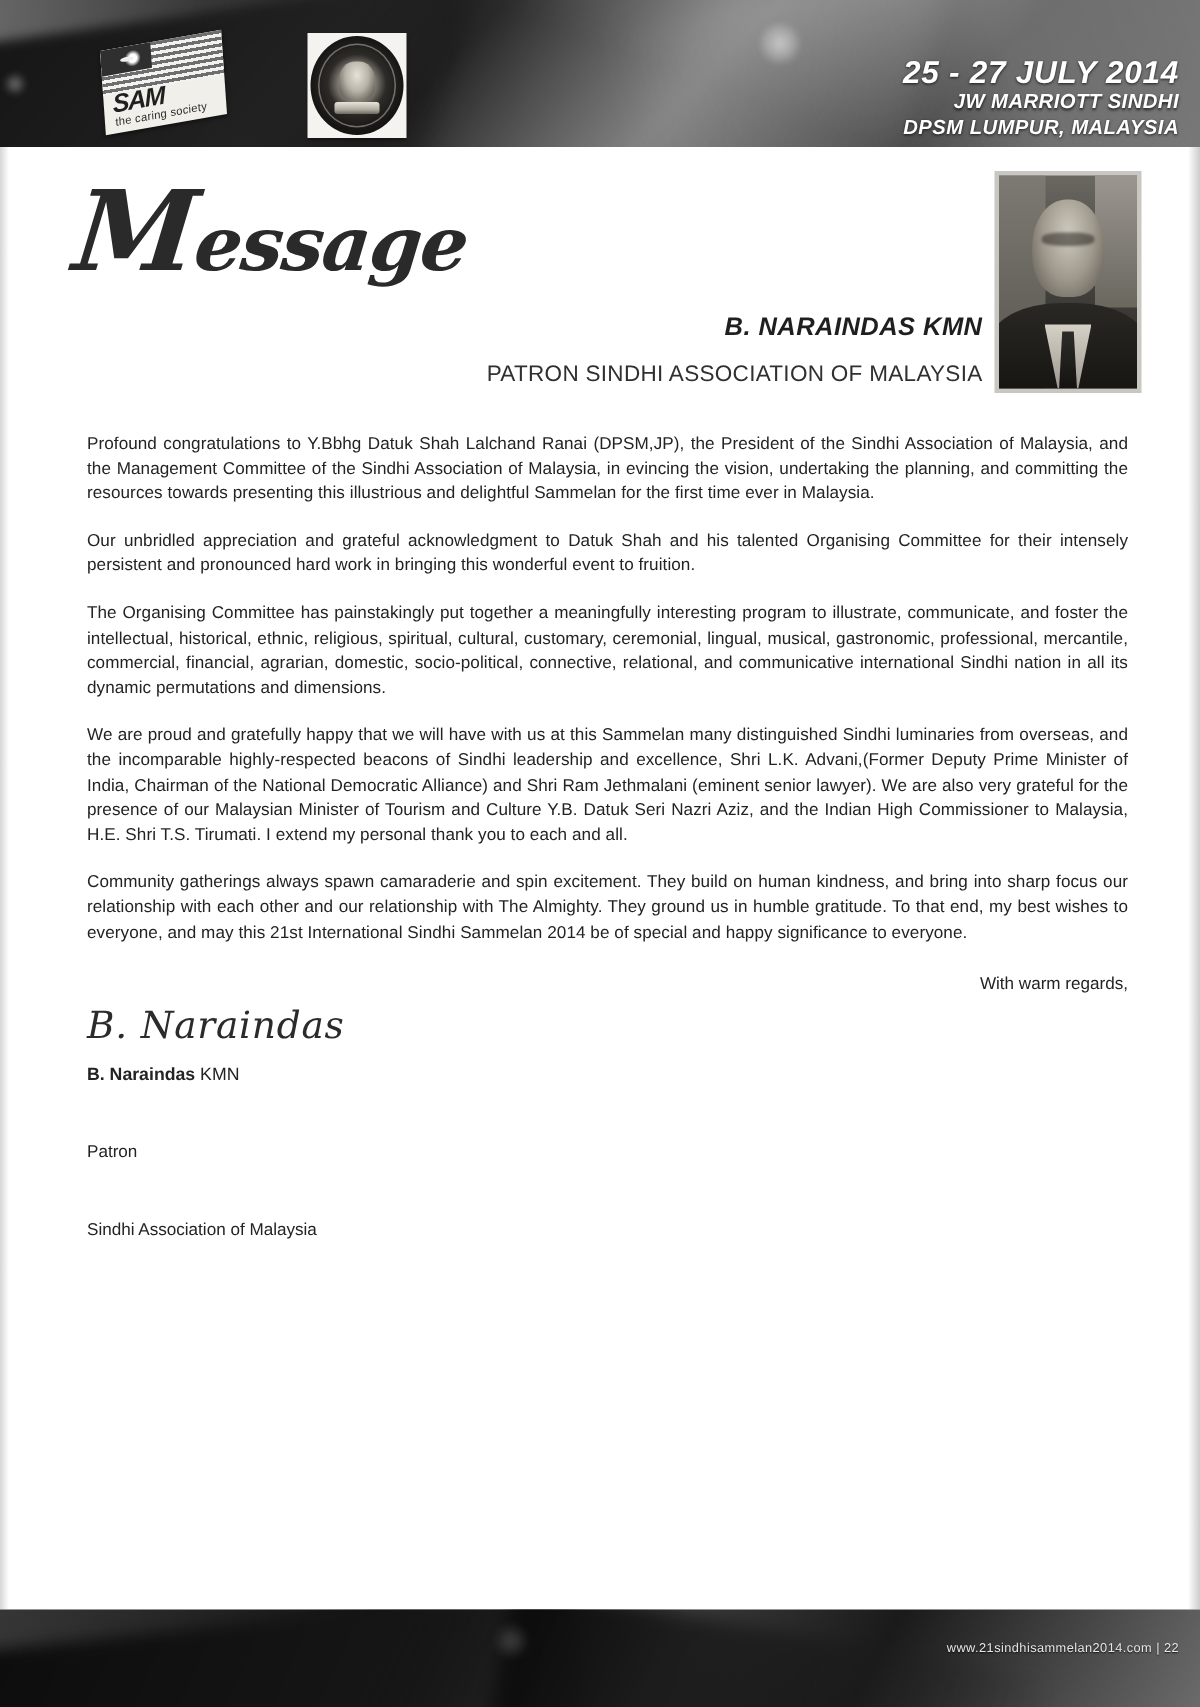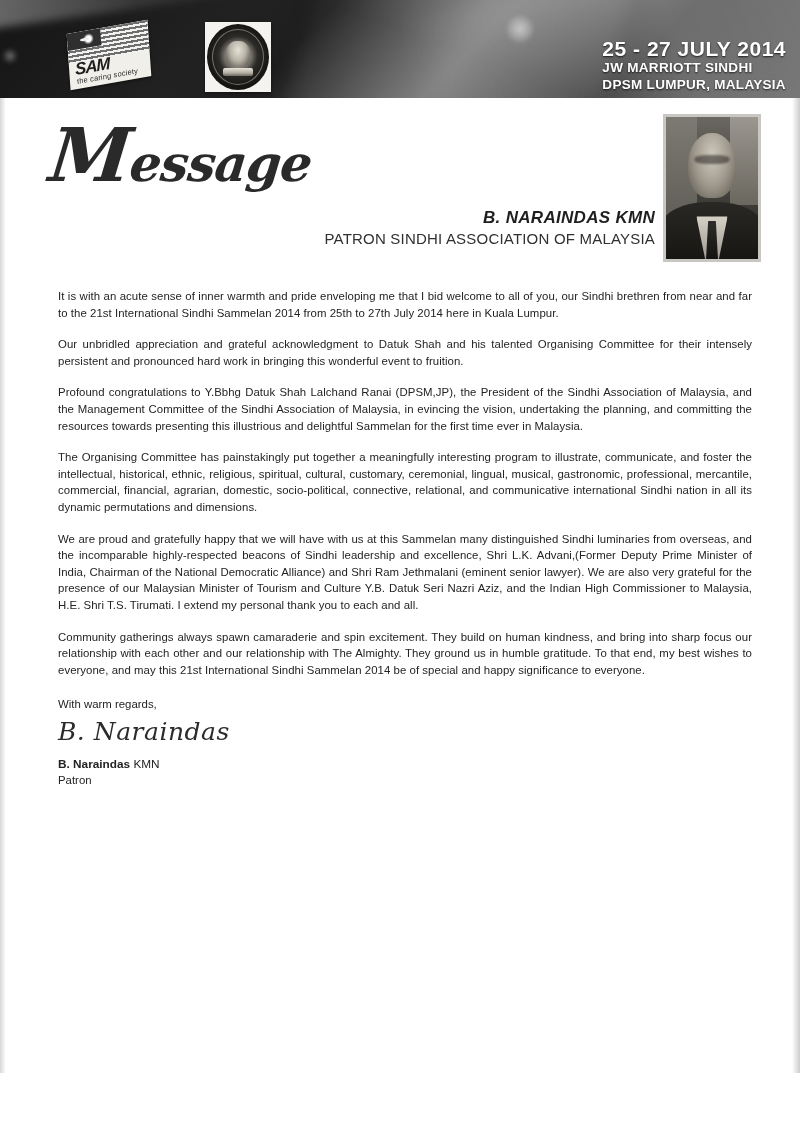--- a/index.html
+++ b/index.html
@@ -144,23 +144,24 @@
     transform: translateX(-50%);
     width: 30px; height: 8px;
     background: linear-gradient(to bottom, #e8e4da 0%, #b4afa4 60%, #6c6961 100%);
     border-radius: 2px;
   }
 
   
   .hdr-text {
     position: absolute;
     right: 14px; top: 38px;
-    text-align: left;
+    text-align: right;
     color: #ffffff;
     text-shadow: 0 1px 2px rgba(0,0,0,0.75);
+    font-style: italic;
   }
   .hdr-dates {
     font-size: 21px;
     font-weight: bold;
     letter-spacing: 0.5px;
     line-height: 1.05;
   }
   .hdr-venue, .hdr-city {
     font-size: 13.5px;
     font-weight: bold;
@@ -251,21 +252,21 @@
     text-align: right;
   }
   .name-line {
     font-size: 17px;
     font-weight: bold;
     font-style: italic;
     color: #1f1f1f;
     letter-spacing: 0.3px;
   }
   .role-line {
-    margin-top: 2px;
+    margin-top: 13px;
     font-size: 15px;
     color: #303030;
     letter-spacing: 0.2px;
   }
 
   
   .body-copy {
     position: absolute;
     left: 58px; top: 288px;
     width: 694px;
@@ -278,39 +279,41 @@
     color: #232323;
     letter-spacing: 0.05px;
   }
   .body-copy p.last-para { margin-bottom: 18px; }
 
   .regards {
     font-size: 11.4px;
     line-height: 16.6px;
     color: #232323;
     margin: 0 0 4px 0;
+    text-align: right;
   }
   .signature {
     font-family: "DejaVu Serif", serif;
     font-style: italic;
     font-size: 25px;
     color: #2b2b2b;
     margin: 4px 0 10px 0;
     letter-spacing: 0.5px;
   }
   .sig-name {
     font-size: 11.8px;
     line-height: 16px;
     color: #232323;
   }
   .sig-name b { font-weight: bold; }
   .sig-role, .sig-org {
     font-size: 11.4px;
     line-height: 16px;
     color: #232323;
+    margin-top: 36px;
   }
 
   
   .footer-band {
     position: absolute;
     left: 0; bottom: 0;
     width: 800px; height: 65px;
     background:
       linear-gradient(75deg, rgba(255,255,255,0.05) 0%, rgba(255,255,255,0) 40%),
       linear-gradient(120deg, #2c2c2c 0%, #101010 30%, #3a3a3a 55%, #1a1a1a 72%, #6b6b6b 100%);
@@ -408,27 +411,33 @@
       <div class="p-tie"></div>
     </div>
   </div>
 
   <div class="name-block">
     <div class="name-line">B. NARAINDAS KMN</div>
     <div class="role-line">PATRON SINDHI ASSOCIATION OF MALAYSIA</div>
   </div>
 
   <div class="body-copy">
-    <p>It is with an acute sense of inner warmth and pride enveloping me that I bid welcome to all of you, our Sindhi brethren from near and far to the 21st International Sindhi Sammelan 2014 from 25th to 27th July 2014 here in Kuala Lumpur.</p>
+    <p>Profound congratulations to Y.Bbhg Datuk Shah Lalchand Ranai (DPSM,JP), the President of the Sindhi Association of Malaysia, and the Management Committee of the Sindhi Association of Malaysia, in evincing the vision, undertaking the planning, and committing the resources towards  presenting this illustrious and delightful Sammelan for the first time ever in Malaysia.</p>
     <p>Our unbridled appreciation and grateful acknowledgment to Datuk Shah and his talented Organising Committee for their intensely persistent and pronounced hard work in bringing this wonderful event to fruition.</p>
-    <p>Profound congratulations to Y.Bbhg Datuk Shah Lalchand Ranai (DPSM,JP), the President of the Sindhi Association of Malaysia, and the Management Committee of the Sindhi Association of Malaysia, in evincing the vision, undertaking the planning, and committing the resources towards  presenting this illustrious and delightful Sammelan for the first time ever in Malaysia.</p>
     <p>The Organising Committee has painstakingly put together a meaningfully interesting program to illustrate, communicate, and foster the intellectual, historical, ethnic, religious, spiritual, cultural, customary, ceremonial, lingual, musical, gastronomic, professional, mercantile, commercial, financial, agrarian, domestic, socio-political, connective, relational, and communicative international Sindhi nation in all its dynamic permutations and dimensions.</p>
     <p>We are proud and gratefully happy that we will have with us at this Sammelan many distinguished Sindhi luminaries from overseas, and the incomparable highly-respected beacons of Sindhi leadership and excellence, Shri L.K. Advani,(Former Deputy Prime Minister of India, Chairman of the  National Democratic Alliance) and Shri Ram Jethmalani (eminent senior lawyer). We are also very grateful for the presence of our Malaysian Minister of Tourism and Culture Y.B. Datuk Seri Nazri Aziz, and the Indian High Commissioner to Malaysia, H.E. Shri T.S. Tirumati. I extend my personal thank you to each and all.</p>
     <p class="last-para">Community gatherings always spawn camaraderie and spin excitement. They build on human kindness, and bring into sharp focus our relationship with each other and our relationship with The Almighty. They ground us in humble gratitude. To that end, my best wishes to everyone, and may this 21st International Sindhi Sammelan 2014 be of special and happy significance to everyone.</p>
 
     <div class="regards">With warm regards,</div>
     <div class="signature">B. Naraindas</div>
     <div class="sig-name"><b>B. Naraindas</b><span> KMN</span></div>
     <div class="sig-role">Patron</div>
+    <div class="sig-org">Sindhi Association of Malaysia</div>
   </div>
 
+  <div class="footer-band">
+    <div class="ftr-wedge"></div>
+    <div class="ftr-wedge2"></div>
+    <div class="ftr-bokeh"></div>
+    <div class="footer-text">www.21sindhisammelan2014.com | 22</div>
+  </div>
 
 </div>
 
 </body></html>

